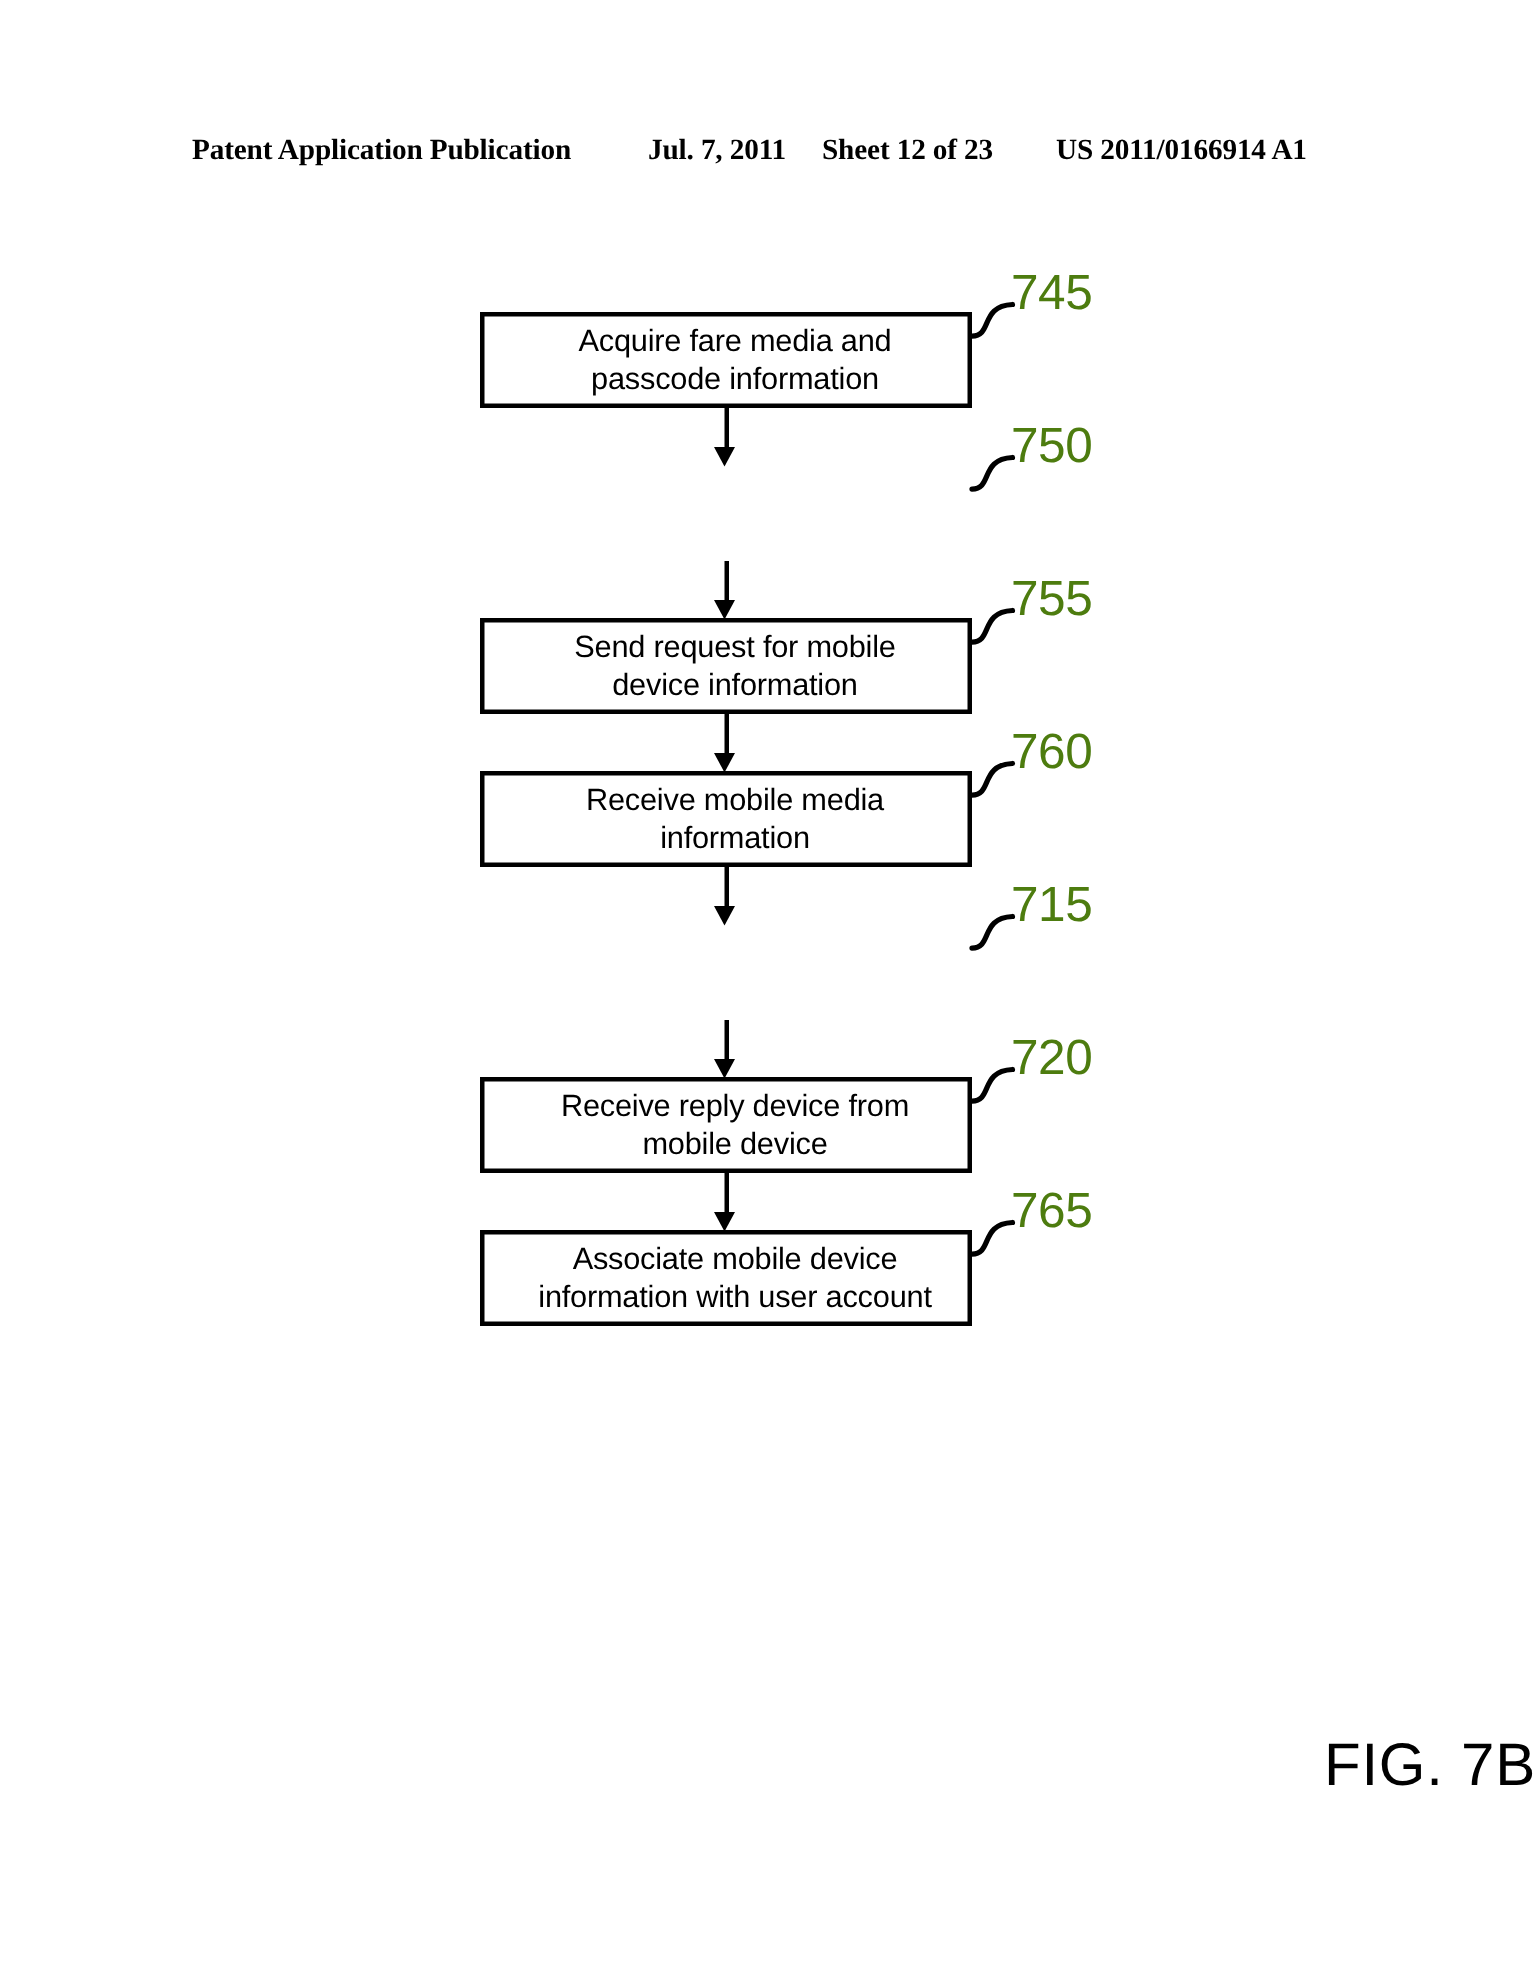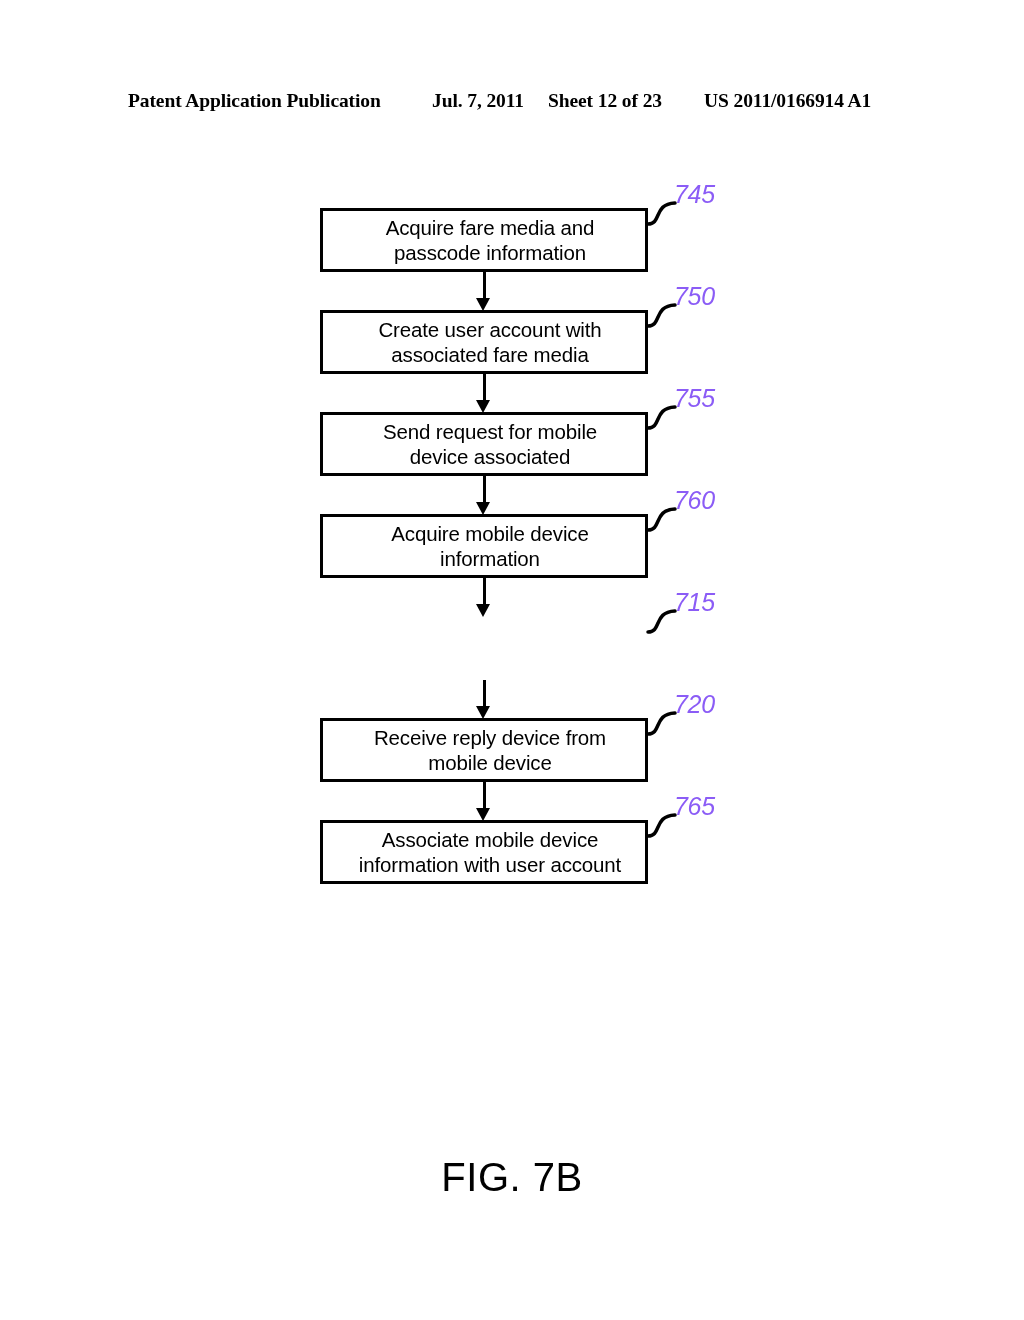--- a/index.html
+++ b/index.html
@@ -107,35 +107,34 @@
     overflow: visible;
   }
   .leader svg {
     display: block;
     overflow: visible;
   }
   .ref-num {
     position: absolute;
     left: 674px;
     font-family: "Liberation Sans", sans-serif;
-    font-size: 25px;
+    font-size: 33px;
     line-height: 25px;
     letter-spacing: -0.3px;
-    color: #8b5cf6;
+    color: #4d7c0f;
     white-space: nowrap;
-    font-style: italic;
   }
 
   
   #fig-caption {
     position: absolute;
     left: 0;
     top: 1155px;
     width: 1024px;
-    text-align: center;
+    text-align: right;
     font-family: "Liberation Sans", sans-serif;
     font-size: 40px;
     letter-spacing: 0.5px;
     color: #000000;
   }
 </style>
 </head>
 <body>
 
 <div id="page-header">
@@ -155,52 +154,49 @@
       <path d="M3 32 C 17 32, 8 12, 30 11" fill="none" stroke="#000000" stroke-width="3.5" stroke-linecap="round"></path>
     </svg>
   </div>
   <div class="ref-num" style="top:182px">745</div>
 
   <div class="connector" style="top:272px">
     <div class="stem"></div>
     <div class="head"></div>
   </div>
 
-  <div class="node" style="top:310px">
-    <span class="node-label">Create user account with associated fare media</span>
-  </div>
   <div class="leader" style="top:294px">
     <svg width="46" height="44" viewBox="0 0 46 44">
       <path d="M3 32 C 17 32, 8 12, 30 11" fill="none" stroke="#000000" stroke-width="3.5" stroke-linecap="round"></path>
     </svg>
   </div>
   <div class="ref-num" style="top:284px">750</div>
 
   <div class="connector" style="top:374px">
     <div class="stem"></div>
     <div class="head"></div>
   </div>
 
   <div class="node" style="top:412px">
-    <span class="node-label">Send request for mobile device associated</span>
+    <span class="node-label">Send request for mobile device information</span>
   </div>
   <div class="leader" style="top:396px">
     <svg width="46" height="44" viewBox="0 0 46 44">
       <path d="M3 32 C 17 32, 8 12, 30 11" fill="none" stroke="#000000" stroke-width="3.5" stroke-linecap="round"></path>
     </svg>
   </div>
   <div class="ref-num" style="top:386px">755</div>
 
   <div class="connector" style="top:476px">
     <div class="stem"></div>
     <div class="head"></div>
   </div>
 
   <div class="node" style="top:514px">
-    <span class="node-label">Acquire mobile device information</span>
+    <span class="node-label">Receive mobile media information</span>
   </div>
   <div class="leader" style="top:498px">
     <svg width="46" height="44" viewBox="0 0 46 44">
       <path d="M3 32 C 17 32, 8 12, 30 11" fill="none" stroke="#000000" stroke-width="3.5" stroke-linecap="round"></path>
     </svg>
   </div>
   <div class="ref-num" style="top:488px">760</div>
 
   <div class="connector" style="top:578px">
     <div class="stem"></div>

